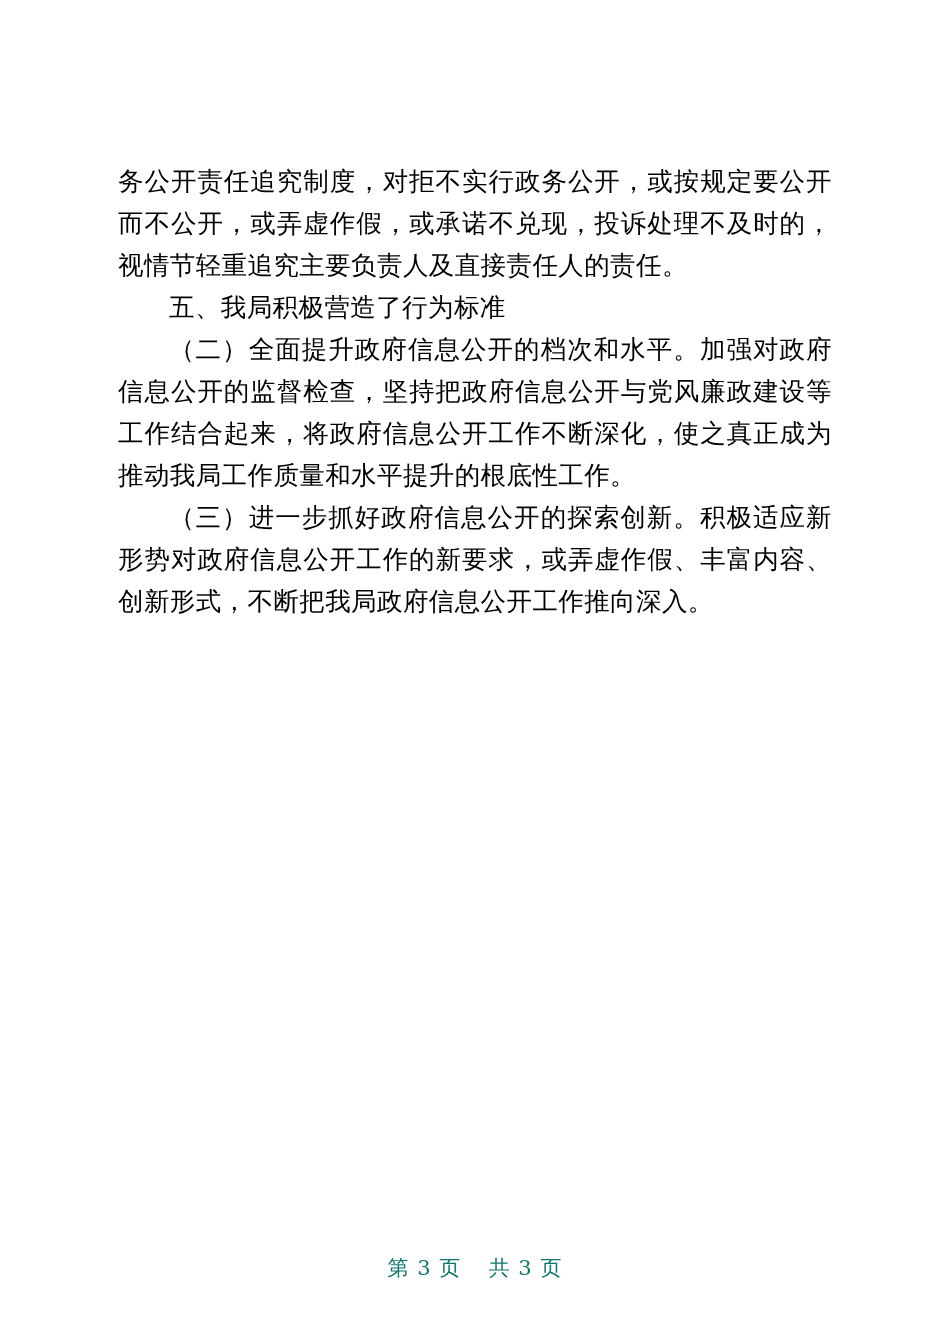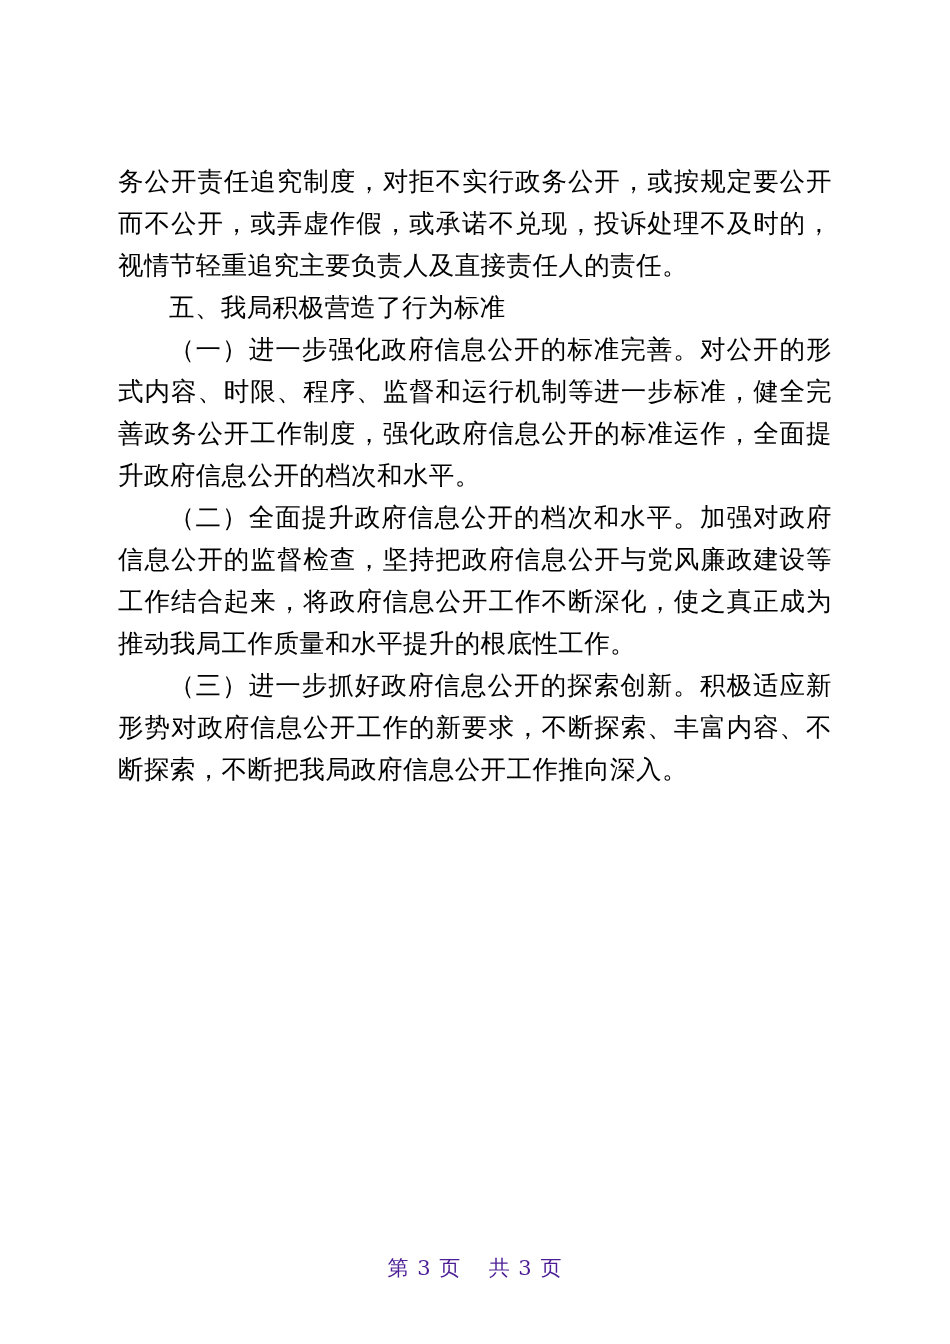--- a/index.html
+++ b/index.html
@@ -38,39 +38,38 @@
     text-indent: 51px;
   }
   .footer {
     position: absolute;
     left: 0;
     right: 0;
     bottom: 62px;
     text-align: center;
     font-size: 21px;
     font-family: "DejaVu Serif", "Liberation Serif", serif;
-    color: #4c1d95;
+    color: #0f766e;
     letter-spacing: 1px;
   }
   .footer .sep {
     display: inline-block;
     width: 12px;
   }
 </style>
 </head>
 <body>
 
 <div class="page">
 
   <div class="doc-body">
     <p class="para">务公开责任追究制度，对拒不实行政务公开，或按规定要公开而不公开，或弄虚作假，或承诺不兑现，投诉处理不及时的，视情节轻重追究主要负责人及直接责任人的责任。</p>
     <p class="para indent">五、我局积极营造了行为标准</p>
-    <p class="para indent">（一）进一步强化政府信息公开的标准完善。对公开的形式内容、时限、程序、监督和运行机制等进一步标准，健全完善政务公开工作制度，强化政府信息公开的标准运作，全面提升政府信息公开的档次和水平。</p>
     <p class="para indent">（二）全面提升政府信息公开的档次和水平。加强对政府信息公开的监督检查，坚持把政府信息公开与党风廉政建设等工作结合起来，将政府信息公开工作不断深化，使之真正成为推动我局工作质量和水平提升的根底性工作。</p>
-    <p class="para indent">（三）进一步抓好政府信息公开的探索创新。积极适应新形势对政府信息公开工作的新要求，不断探索、丰富内容、不断探索，不断把我局政府信息公开工作推向深入。</p>
+    <p class="para indent">（三）进一步抓好政府信息公开的探索创新。积极适应新形势对政府信息公开工作的新要求，或弄虚作假、丰富内容、创新形式，不断把我局政府信息公开工作推向深入。</p>
   </div>
 
   <div class="footer">
     <span>第 3 页</span>
     <span class="sep"></span>
     <span>共 3 页</span>
   </div>
 
 </div>
 

